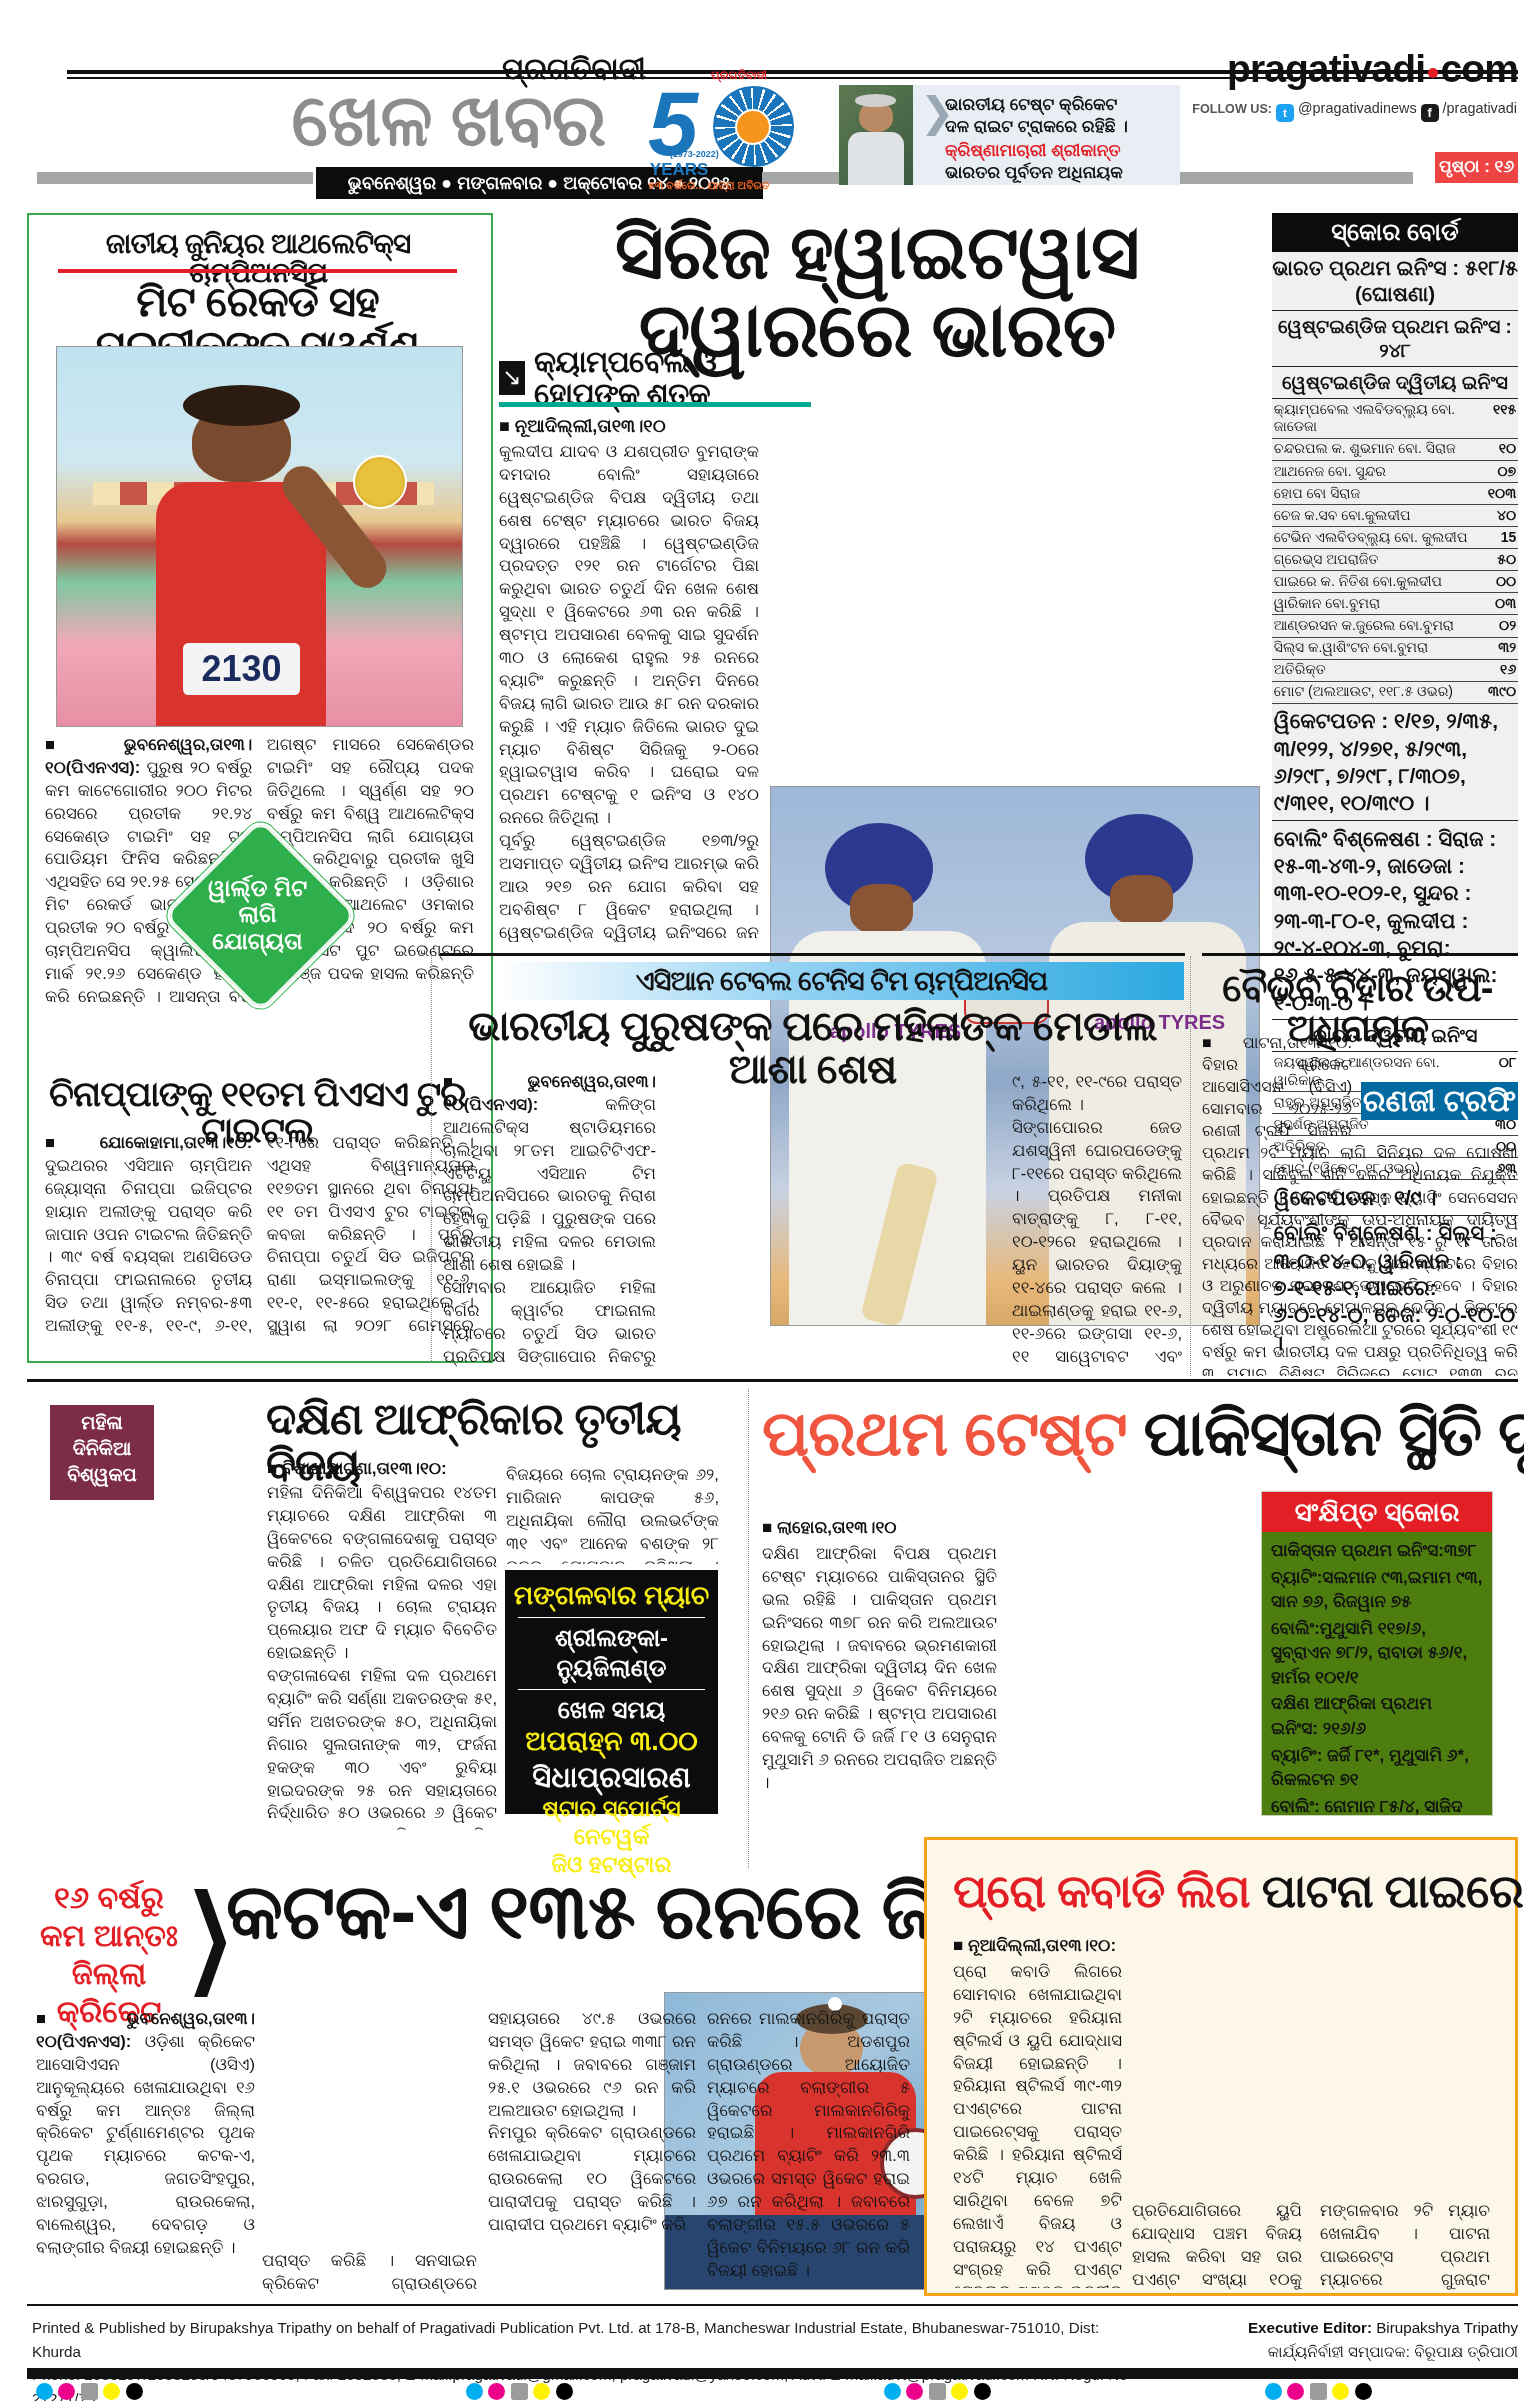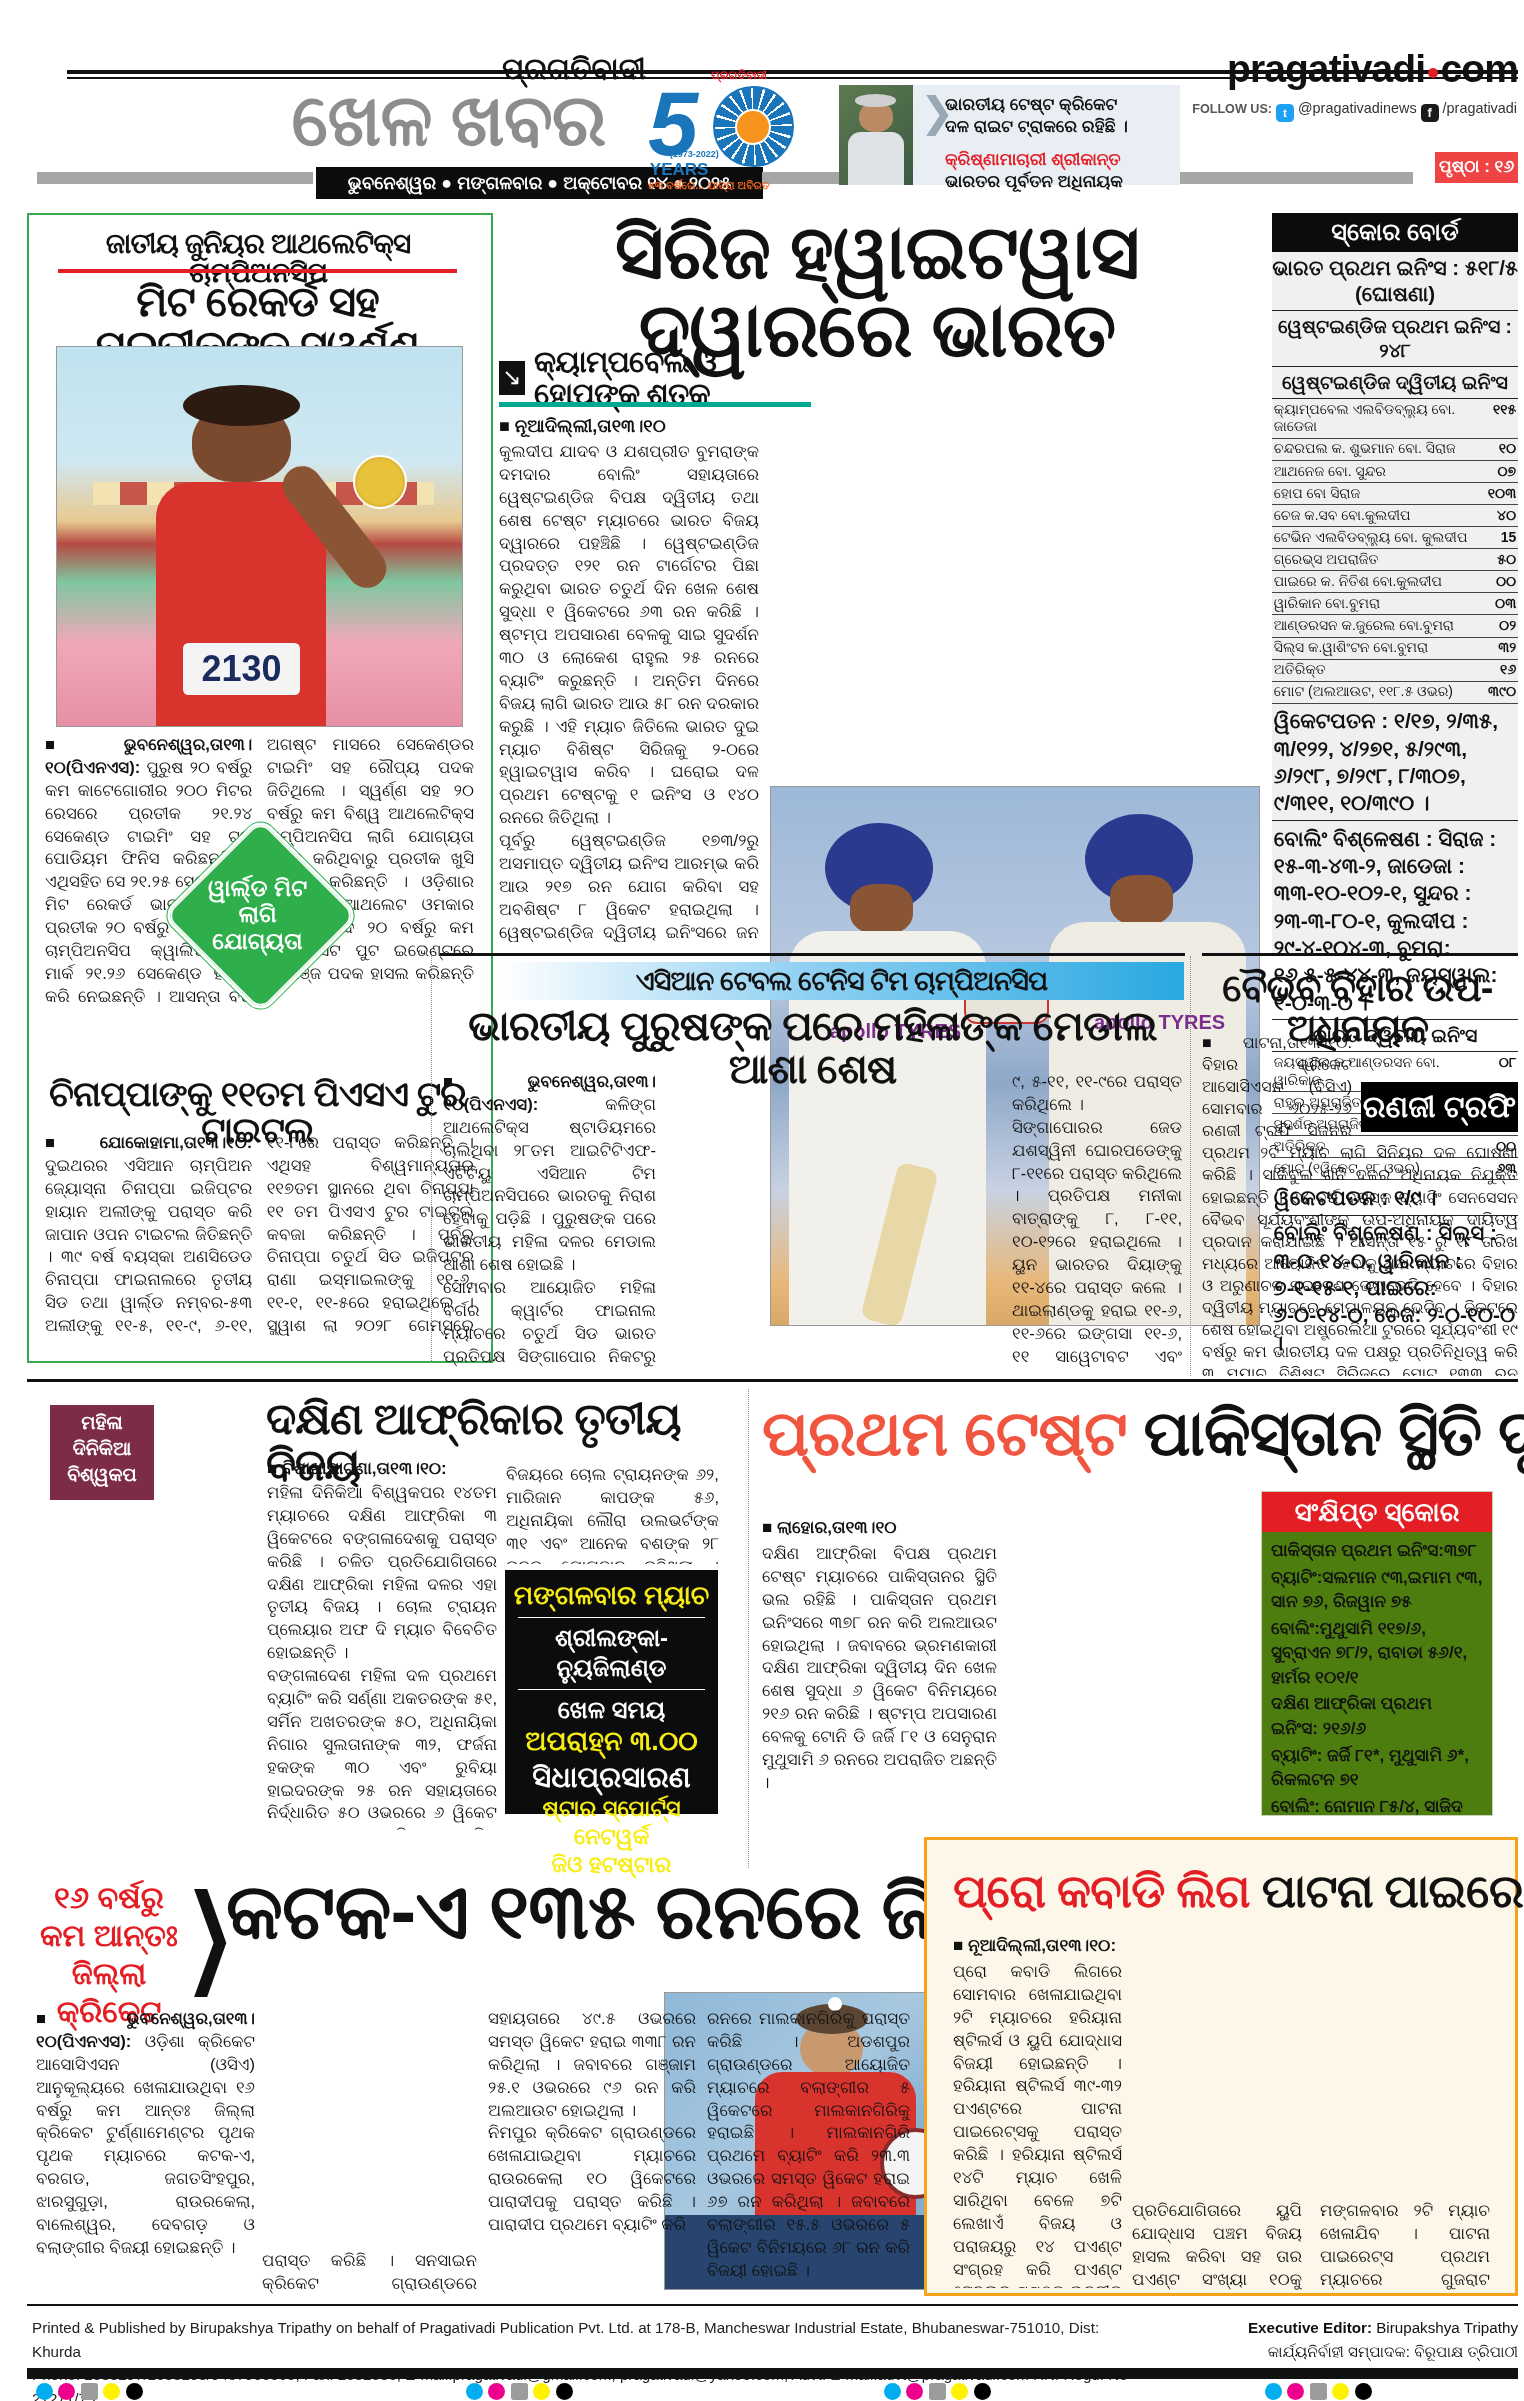--- a/index.html
+++ b/index.html
@@ -52,21 +52,21 @@
   <div class="abs" style="left:839px;top:85px;width:341px;height:100px;background:#e9eef5;">
     <div class="abs ph" style="left:0;top:0;width:74px;height:100px;border:none;background:linear-gradient(135deg,#5d7a52,#3c5a40);">
       <div class="fig" style="left:20px;top:16px;width:34px;height:30.5px;border-radius:50% 50% 45% 45%;background:#b98a63;"></div>
       <div class="fig" style="left:16px;top:9px;width:41px;height:12.6px;border-radius:50%;background:#cfcfcf;"></div>
       <div class="fig" style="left:9px;top:47px;width:56px;height:54px;border-radius:12.6px 12.6px 0 0;background:#dfe3e8;"></div>
     </div>
     <div class="abs" style="left:81px;top:7.2px;font-size:41px;color:#9aa7b5;font-weight:700;line-height:1;">❯</div>
     <div class="abs" style="left:106px;top:9px;width:230px;font-size:17px;font-weight:700;line-height:1.3;">
       <div>ଭାରତୀୟ ଟେଷ୍ଟ କ୍ରିକେଟ</div>
       <div>ଦଳ ରାଇଟ ଟ୍ରାକରେ ରହିଛି ।</div>
-      <div style="color:#e31e24;margin-top:11px;">କ୍ରିଷ୍ଣାମାଚାରୀ ଶ୍ରୀକାନ୍ତ</div>
+      <div style="color:#e31e24;margin-top:2px;">କ୍ରିଷ୍ଣାମାଚାରୀ ଶ୍ରୀକାନ୍ତ</div>
       <div>ଭାରତର ପୂର୍ବତନ ଅଧିନାୟକ</div>
     </div>
   </div>
 
   <div class="abs" style="left:1193px;top:47px;width:325px;text-align:right;font-size:39px;font-weight:800;letter-spacing:-0.9px;"><span>pragativadi</span><span style="display:inline-block;width:10px;height:10px;border-radius:50%;background:#e31e24;margin:0 2.7px 3.6px 2.7px;"></span><span>com</span></div>
   <div class="abs" style="left:1112px;top:100px;width:405px;text-align:right;font-size:14.4px;color:#333;">
     <span style="font-weight:700;color:#555;font-size:12.6px;">FOLLOW US:</span>
     <span style="display:inline-block;width:18px;height:18px;border-radius:4.5px;background:#1da1f2;color:#fff;text-align:center;font-size:11.7px;font-weight:800;line-height:18px;vertical-align:-3.6px;">t</span>
     <span>@pragativadinews</span>
     <span style="display:inline-block;width:18px;height:18px;border-radius:4.5px;background:#1b1b1b;color:#fff;text-align:center;font-size:12.6px;font-weight:800;line-height:18px;vertical-align:-3.6px;">f</span>
@@ -234,21 +234,21 @@
     <div class="fig" style="left:163px;top:3.6px;width:14.4px;height:14.4px;border-radius:50%;background:#fff;"></div>
     <div class="fig" style="left:0;top:222px;width:337px;height:74px;background:#27456e;"></div>
   </div>
 
   <div class="abs body-txt" style="left:1012px;top:1071px;width:170px;height:300px;white-space:pre-line;">୯, ୫-୧୧, ୧୧-୯ରେ ପରାସ୍ତ କରିଥିଲେ ।
      ସିଙ୍ଗାପୋରର ଜେଡ ଯଶସ୍ୱିନୀ ଘୋରପଡେଙ୍କୁ ୮-୧୧ରେ ପରାସ୍ତ କରିଥିଲେ । ପ୍ରତିପକ୍ଷ ମନୀକା ବାତ୍ରାଙ୍କୁ ୮, ୮-୧୧, ୧୦-୧୨ରେ ହରାଇଥିଲେ । ୟୁନ ଭାରତର ଦିୟାଙ୍କୁ ୧୧-୪ରେ ପରାସ୍ତ କଲେ । ଥାଇଲାଣ୍ଡକୁ ହରାଇ ୧୧-୬, ୧୧-୬ରେ ଇଙ୍ଗସା ୧୧-୬, ୧୧ ସାୱେଟାବଟ ଏବଂ ୧୧-୮ରେ ଜିନପା ବିଜୟୀ ହୋଇଥିଲେ ।</div>
 
   <div class="abs rule" style="left:1202px;top:953px;width:316px;height:2.7px;"></div>
   <div class="abs hl center" style="left:1198px;top:969px;width:319px;font-size:38px;">ବୈଭବ ବିହାର ଉପ-ଅଧିନାୟକ</div>
   <div class="abs body-txt" style="left:1202px;top:1032px;width:316px;height:344px;font-size:16px;">
-    <span style="float:right;width:157px;height:50px;background:#000000;color:#fff;font-size:30px;font-weight:800;display:flex;align-items:center;justify-content:center;margin:50px 0 7.2px 9px;">ରଣଜୀ ଟ୍ରଫି</span>
+    <span style="float:right;width:157px;height:38px;background:#0369a1;color:#fff;font-size:30px;font-weight:800;display:flex;align-items:center;justify-content:center;margin:50px 0 7.2px 9px;">ରଣଜୀ ଟ୍ରଫି</span>
     <span>■ ପାଟନା,ତା୧୩।୧୦: ବିହାର କ୍ରିକେଟ ଆସୋସିଏସନ (ବିସିଏ) ସୋମବାର ୨୦୨୫-୨୬ ରଣଜୀ ଟ୍ରଫି ସିଜନର ପ୍ରଥମ ୨ଟି ମ୍ୟାଚ ଲାଗି ସିନିୟର ଦଳ ଘୋଷଣା କରିଛି । ସାକିବୁଲ ଗନି ଦଳର ଅଧିନାୟକ ନିଯୁକ୍ତ ହୋଇଛନ୍ତି । ୧୪ ବର୍ଷ ବୟସ୍କ ବ୍ୟାଟିଂ ସେନସେସନ ବୈଭବ ସୂର୍ଯ୍ୟବଂଶୀଙ୍କୁ ଉପ-ଅଧିନାୟକ ଦାୟିତ୍ୱ ପ୍ରଦାନ କରାଯାଇଛି । ଆସନ୍ତା ୧୫ ରୁ ୧୮ ତାରିଖ ମଧ୍ୟରେ ଆୟୋଜିତ ହେବାକୁ ଥିବା ମ୍ୟାଚରେ ବିହାର ଓ ଅରୁଣାଚଳ ପ୍ରଦେଶ ଭେଟାଭେଟି ହେବେ । ବିହାର ଦ୍ୱିତୀୟ ମ୍ୟାଚରେ ମେଘାଳୟକୁ ଭେଟିବ । ନିକଟରେ ଶେଷ ହୋଇଥିବା ଅଷ୍ଟ୍ରେଲିଆ ଟୁରରେ ସୂର୍ଯ୍ୟବଂଶୀ ୧୯ ବର୍ଷରୁ କମ ଭାରତୀୟ ଦଳ ପକ୍ଷରୁ ପ୍ରତିନିଧିତ୍ୱ କରି ୩ ମ୍ୟାଚ ବିଶିଷ୍ଟ ସିରିଜରେ ମୋଟ ୧୩୩ ରନ କରିଥିଲେ । ବ୍ରିସବେନରେ ଆୟୋଜିତ ପ୍ରଥମ ୟୁଥ ଟେଷ୍ଟରେ ସେ ୭୮ ବଲରେ ଶତକ ହାସଲ କରିଥିଲେ । ଭାରତ ୨-୦ରେ ସିରିଜ ଜିତିଥିଲା । ୟୁଥ ଦିନିକିଆରେ ସେ ୩ଟି ମ୍ୟାଚରେ ୧୨୪ ରନ କରିଥିଲେ । ଭାରତ ୩-୦ରେ ସିରିଜ ସ୍ୱିପ କରିଥିଲା ।</span>
   </div>
 
   <div class="abs rule" style="left:27px;top:1379px;width:1491px;height:2.7px;"></div>
 
   <div class="abs center" style="left:48px;top:1403px;width:104px;height:90px;background:#7d2c47;border:2.7px solid #fff;color:#fff;font-weight:800;font-size:19px;line-height:1.35;white-space:pre-line;padding-top:5.4px;">ମହିଳା
 ଦିନିକିଆ
 ବିଶ୍ୱକପ</div>
 
   <div class="abs hl" style="left:266px;top:1396px;width:484px;font-size:44px;">ଦକ୍ଷିଣ ଆଫ୍ରିକାର ତୃତୀୟ ବିଜୟ</div>

